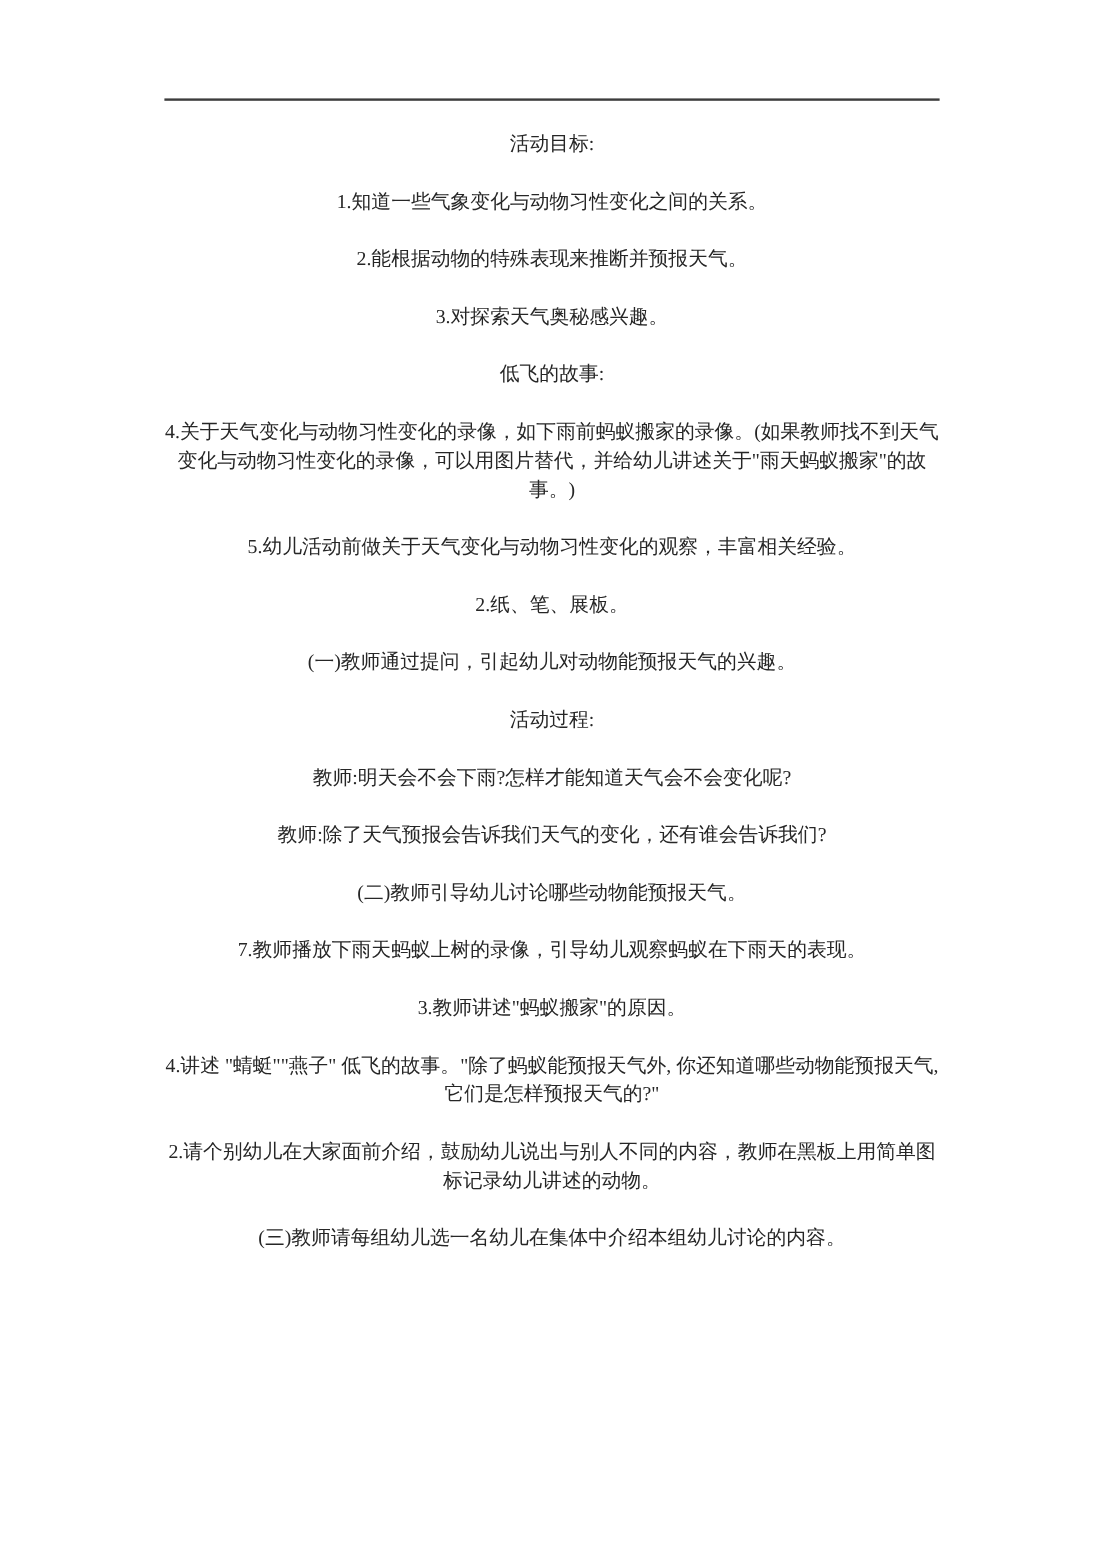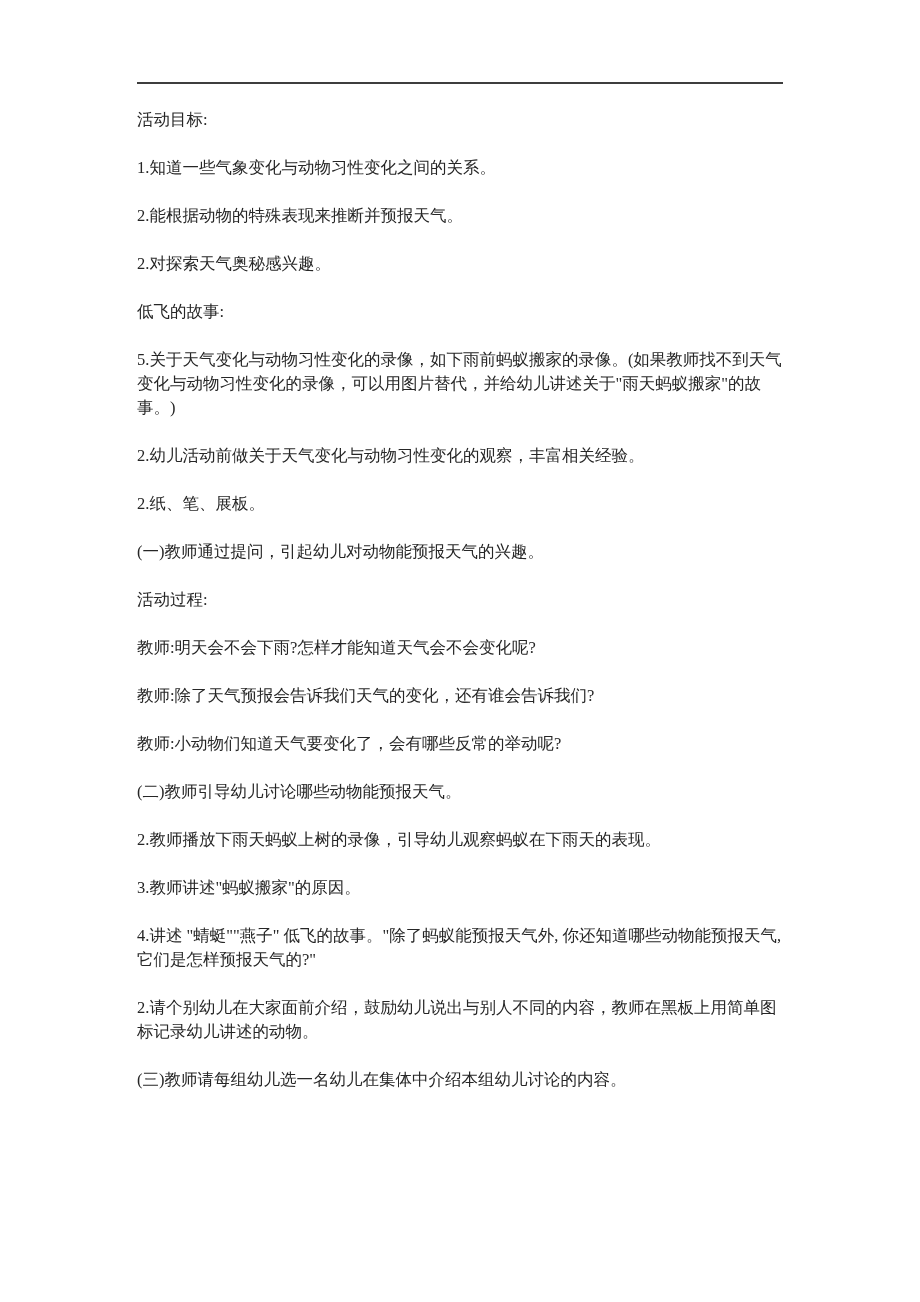--- a/index.html
+++ b/index.html
@@ -19,41 +19,40 @@
     overflow: hidden;
   }
   .rule {
     height: 0;
     border-top: 2px solid #3d3d3d;
   }
   .page p {
     font-size: 16.5px;
     line-height: 24px;
     margin: 24px 0;
-    text-align: left;
+    text-align: center;
     word-break: break-all;
   }
 </style>
 </head>
 <body>
 
 <div class="page">
   <div class="rule"></div>
   <p>活动目标:</p>
   <p>1.知道一些气象变化与动物习性变化之间的关系。</p>
   <p>2.能根据动物的特殊表现来推断并预报天气。</p>
-  <p>2.对探索天气奥秘感兴趣。</p>
+  <p>3.对探索天气奥秘感兴趣。</p>
   <p>低飞的故事:</p>
-  <p>5.关于天气变化与动物习性变化的录像，如下雨前蚂蚁搬家的录像。(如果教师找不到天气变化与动物习性变化的录像，可以用图片替代，并给幼儿讲述关于"雨天蚂蚁搬家"的故事。)</p>
-  <p>2.幼儿活动前做关于天气变化与动物习性变化的观察，丰富相关经验。</p>
+  <p>4.关于天气变化与动物习性变化的录像，如下雨前蚂蚁搬家的录像。(如果教师找不到天气变化与动物习性变化的录像，可以用图片替代，并给幼儿讲述关于"雨天蚂蚁搬家"的故事。)</p>
+  <p>5.幼儿活动前做关于天气变化与动物习性变化的观察，丰富相关经验。</p>
   <p>2.纸、笔、展板。</p>
   <p>(一)教师通过提问，引起幼儿对动物能预报天气的兴趣。</p>
   <p>活动过程:</p>
   <p>教师:明天会不会下雨?怎样才能知道天气会不会变化呢?</p>
   <p>教师:除了天气预报会告诉我们天气的变化，还有谁会告诉我们?</p>
-  <p>教师:小动物们知道天气要变化了，会有哪些反常的举动呢?</p>
   <p>(二)教师引导幼儿讨论哪些动物能预报天气。</p>
-  <p>2.教师播放下雨天蚂蚁上树的录像，引导幼儿观察蚂蚁在下雨天的表现。</p>
+  <p>7.教师播放下雨天蚂蚁上树的录像，引导幼儿观察蚂蚁在下雨天的表现。</p>
   <p>3.教师讲述"蚂蚁搬家"的原因。</p>
   <p>4.讲述 "蜻蜓""燕子" 低飞的故事。"除了蚂蚁能预报天气外, 你还知道哪些动物能预报天气, 它们是怎样预报天气的?"</p>
   <p>2.请个别幼儿在大家面前介绍，鼓励幼儿说出与别人不同的内容，教师在黑板上用简单图标记录幼儿讲述的动物。</p>
   <p>(三)教师请每组幼儿选一名幼儿在集体中介绍本组幼儿讨论的内容。</p>
 </div>
 
 </body></html>

